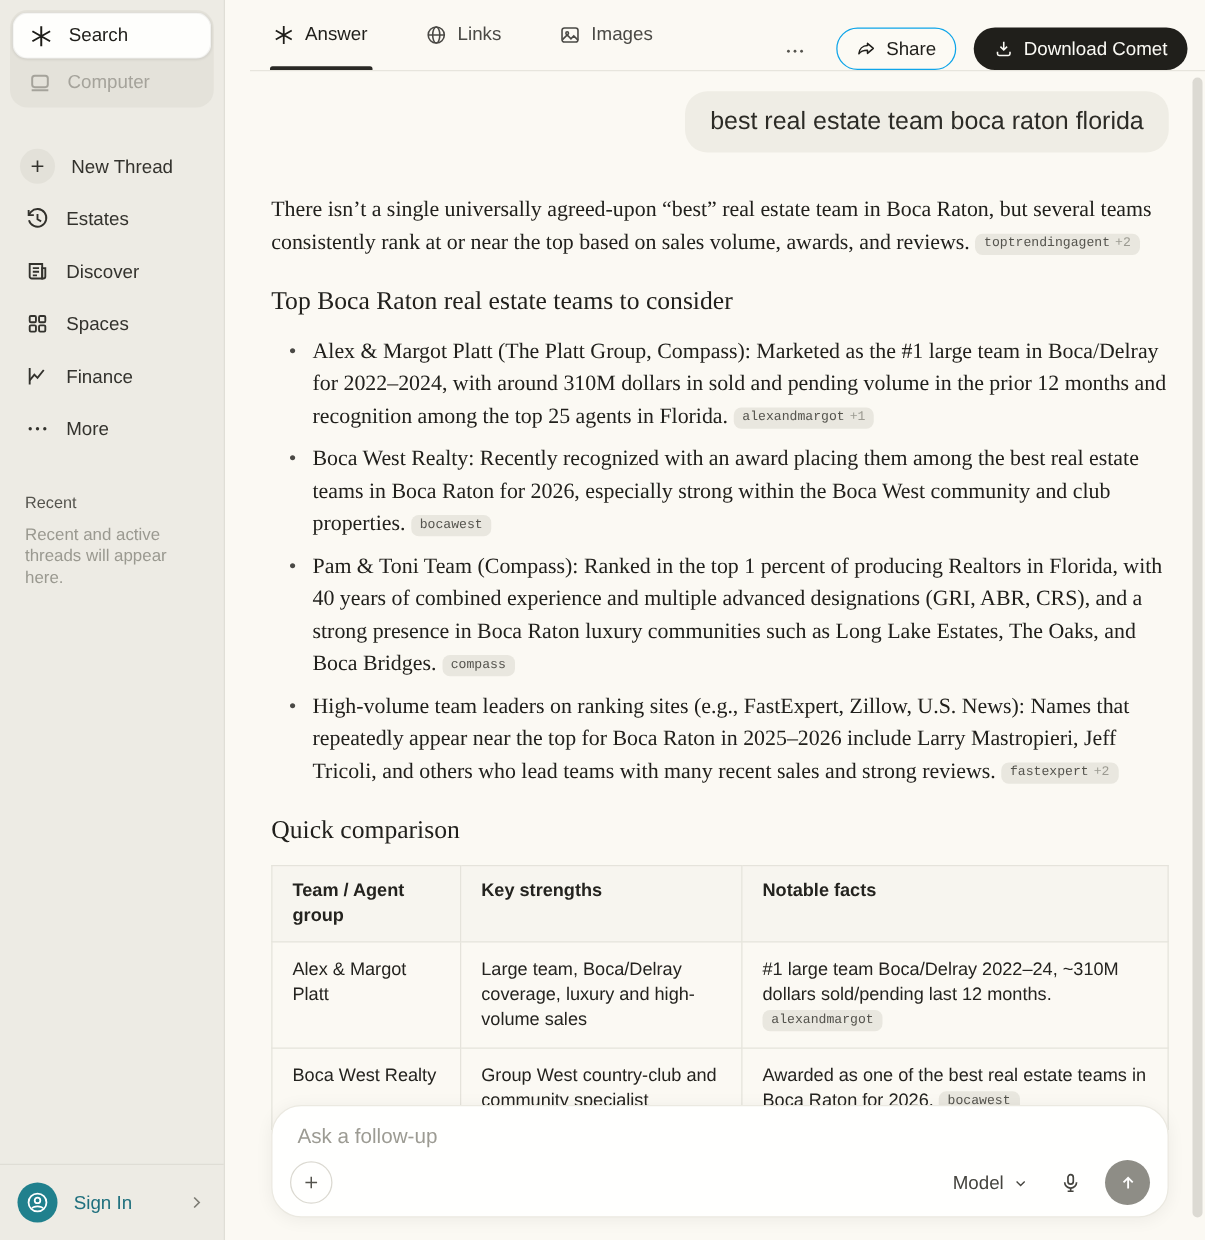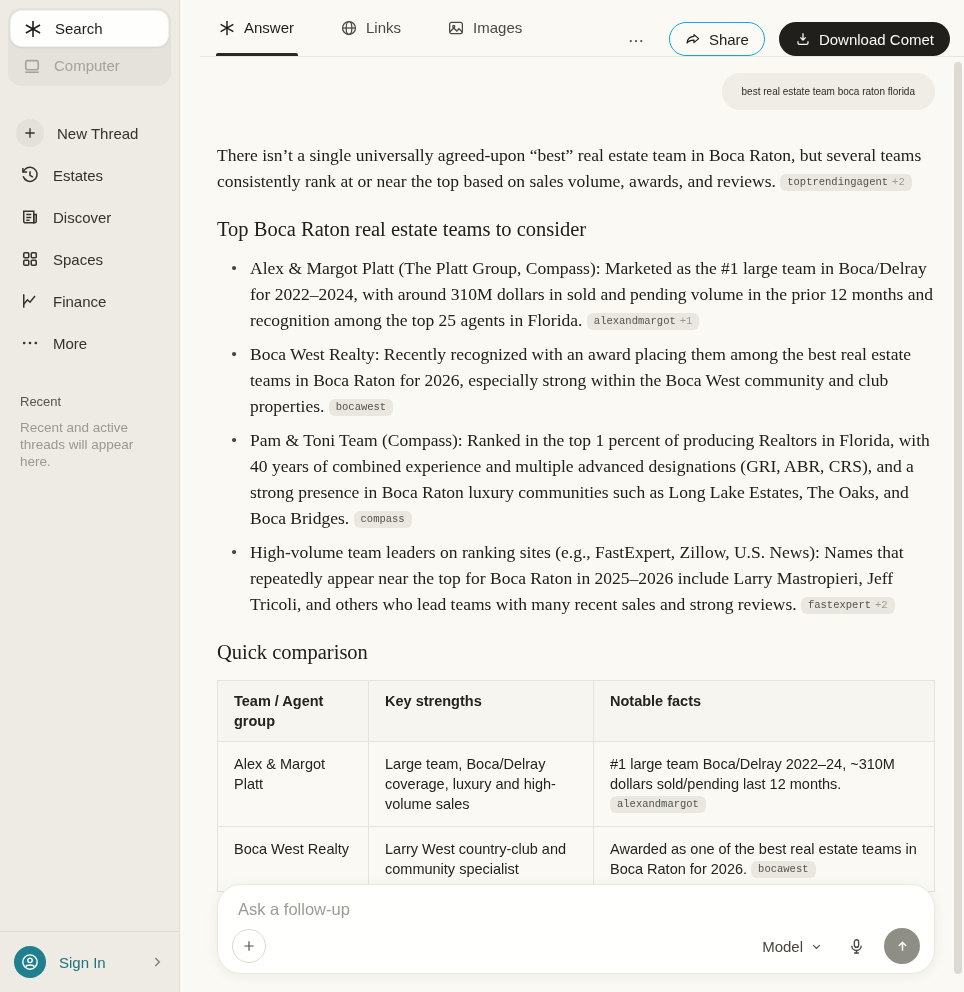--- a/index.html
+++ b/index.html
@@ -81,21 +81,21 @@
     border-radius:17px; background:#201F1B; color:#FBFAF5;
     font-size:15px; font-weight:500; cursor:pointer;
   }
 
   .content { position:relative; height:935px; overflow:hidden; }
   .column { width:718px; margin-left:17px; }
 
   .query-row { display:flex; justify-content:flex-end; margin-top:16px; }
   .query-bubble {
     background:#EFEDE5; border-radius:18px; padding:13px 20px;
-    font-size:10px; color:#2C2B26;
+    font-size:20px; color:#2C2B26;
   }
 
   .prose { font-family:"Liberation Serif", serif; font-size:17.5px; line-height:26px; color:#21201C; }
   .intro { margin-top:32px; }
   h2.section {
     font-family:"Liberation Serif", serif; font-size:20.5px; font-weight:500;
     color:#21201C; margin:24px 0 12px 0;
   }
   ul.points { list-style:none; margin-top:14px; }
   ul.points li { position:relative; padding-left:33px; margin-bottom:8px; }
@@ -367,21 +367,21 @@
           <tr>
             <td>Alex &amp; Margot Platt</td>
             <td>Large team, Boca/Delray coverage, luxury and high-volume sales</td>
             <td><span>#1 large team Boca/Delray 2022–24, ~310M dollars sold/pending last 12 months.</span>
               <span class="chip">
                   <span>alexandmargot</span>
                 </span></td>
           </tr>
           <tr>
             <td>Boca West Realty</td>
-            <td>Larry West country-club and community specialist</td>
+            <td>Group West country-club and community specialist</td>
             <td><span>Awarded as one of the best real estate teams in Boca Raton for 2026.</span>
               <span class="chip">
                   <span>bocawest</span>
                 </span></td>
           </tr>
         </tbody>
       </table>
 
     </div>
 

